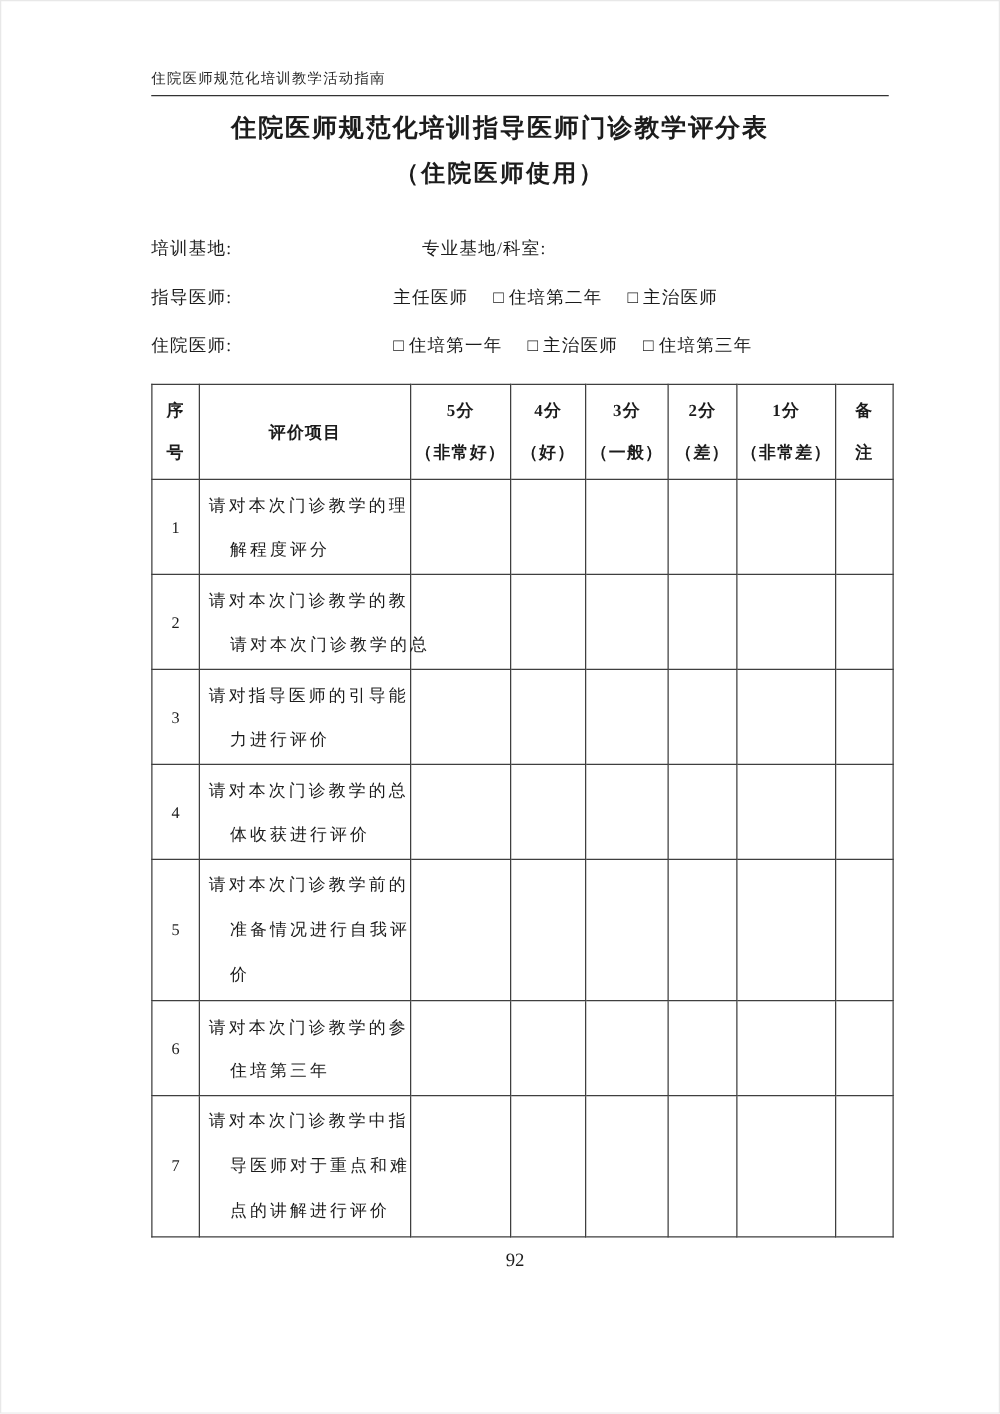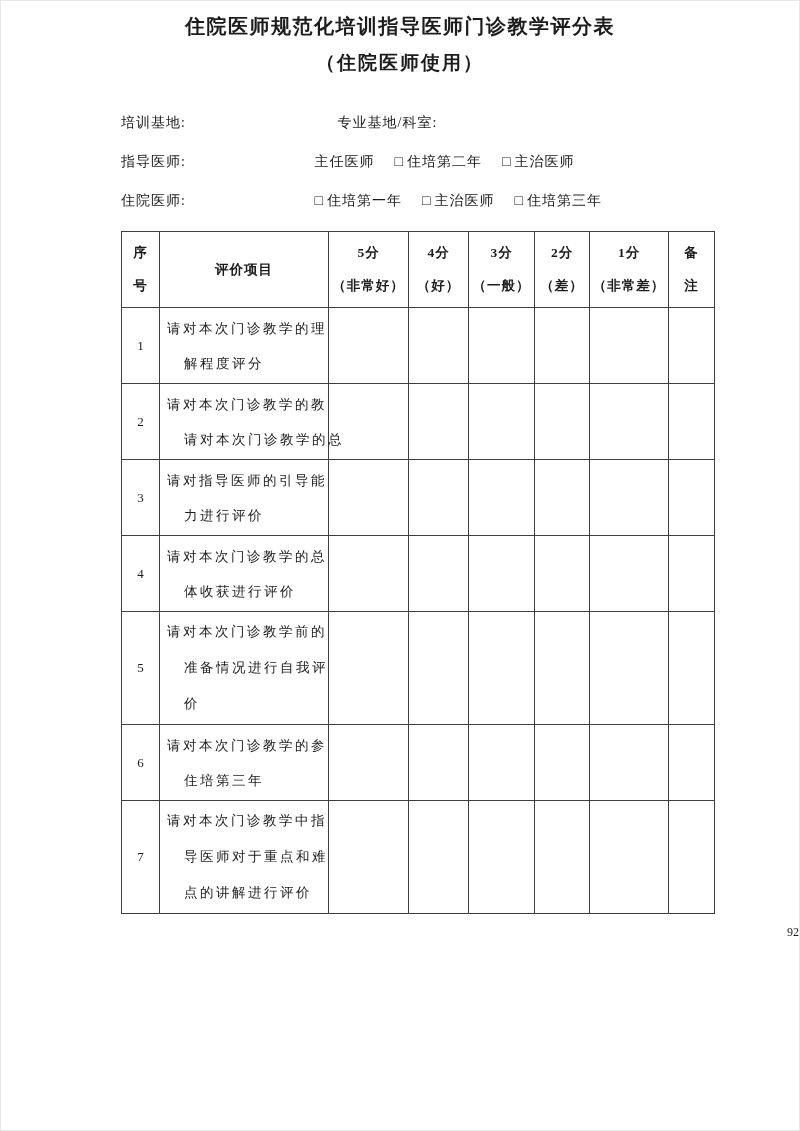--- a/index.html
+++ b/index.html
@@ -34,27 +34,30 @@
   .score-table thead tr{height:76px;}
   .score-table tr.row-normal{height:76px;}
   .score-table tr.row-tall{height:113px;}
   .score-table th{font-weight:bold;}
   .hwrap{display:flex;flex-direction:column;justify-content:center;gap:15px;letter-spacing:1px;text-align:center;}
   td.num{text-align:center;font-size:13px;}
   .iwrap{display:flex;flex-direction:column;justify-content:center;}
   .item-line{line-height:35px;letter-spacing:2.5px;padding-left:7px;white-space:nowrap;}
   .item-line.cont{padding-left:24px;}
   .row-tall .item-line{line-height:36px;}
-  .page-number{text-align:right;margin-top:11px;font-size:12px;padding-left:24px;}
+  .page-number{text-align:center;margin-top:11px;font-size:15px;padding-left:24px;}
 </style>
 </head>
 <body>
 
 <div class="page">
 
+  <div class="running-header">
+    <span>住院医师规范化培训教学活动指南</span>
+  </div>
 
 
   <div class="title">住院医师规范化培训指导医师门诊教学评分表</div>
   <div class="subtitle">（住院医师使用）</div>
 
   <div class="form">
     <div class="form-row">
       <span class="flabel w1">培训基地:</span>
       <span class="flabel">专业基地/科室:</span>
     </div>

